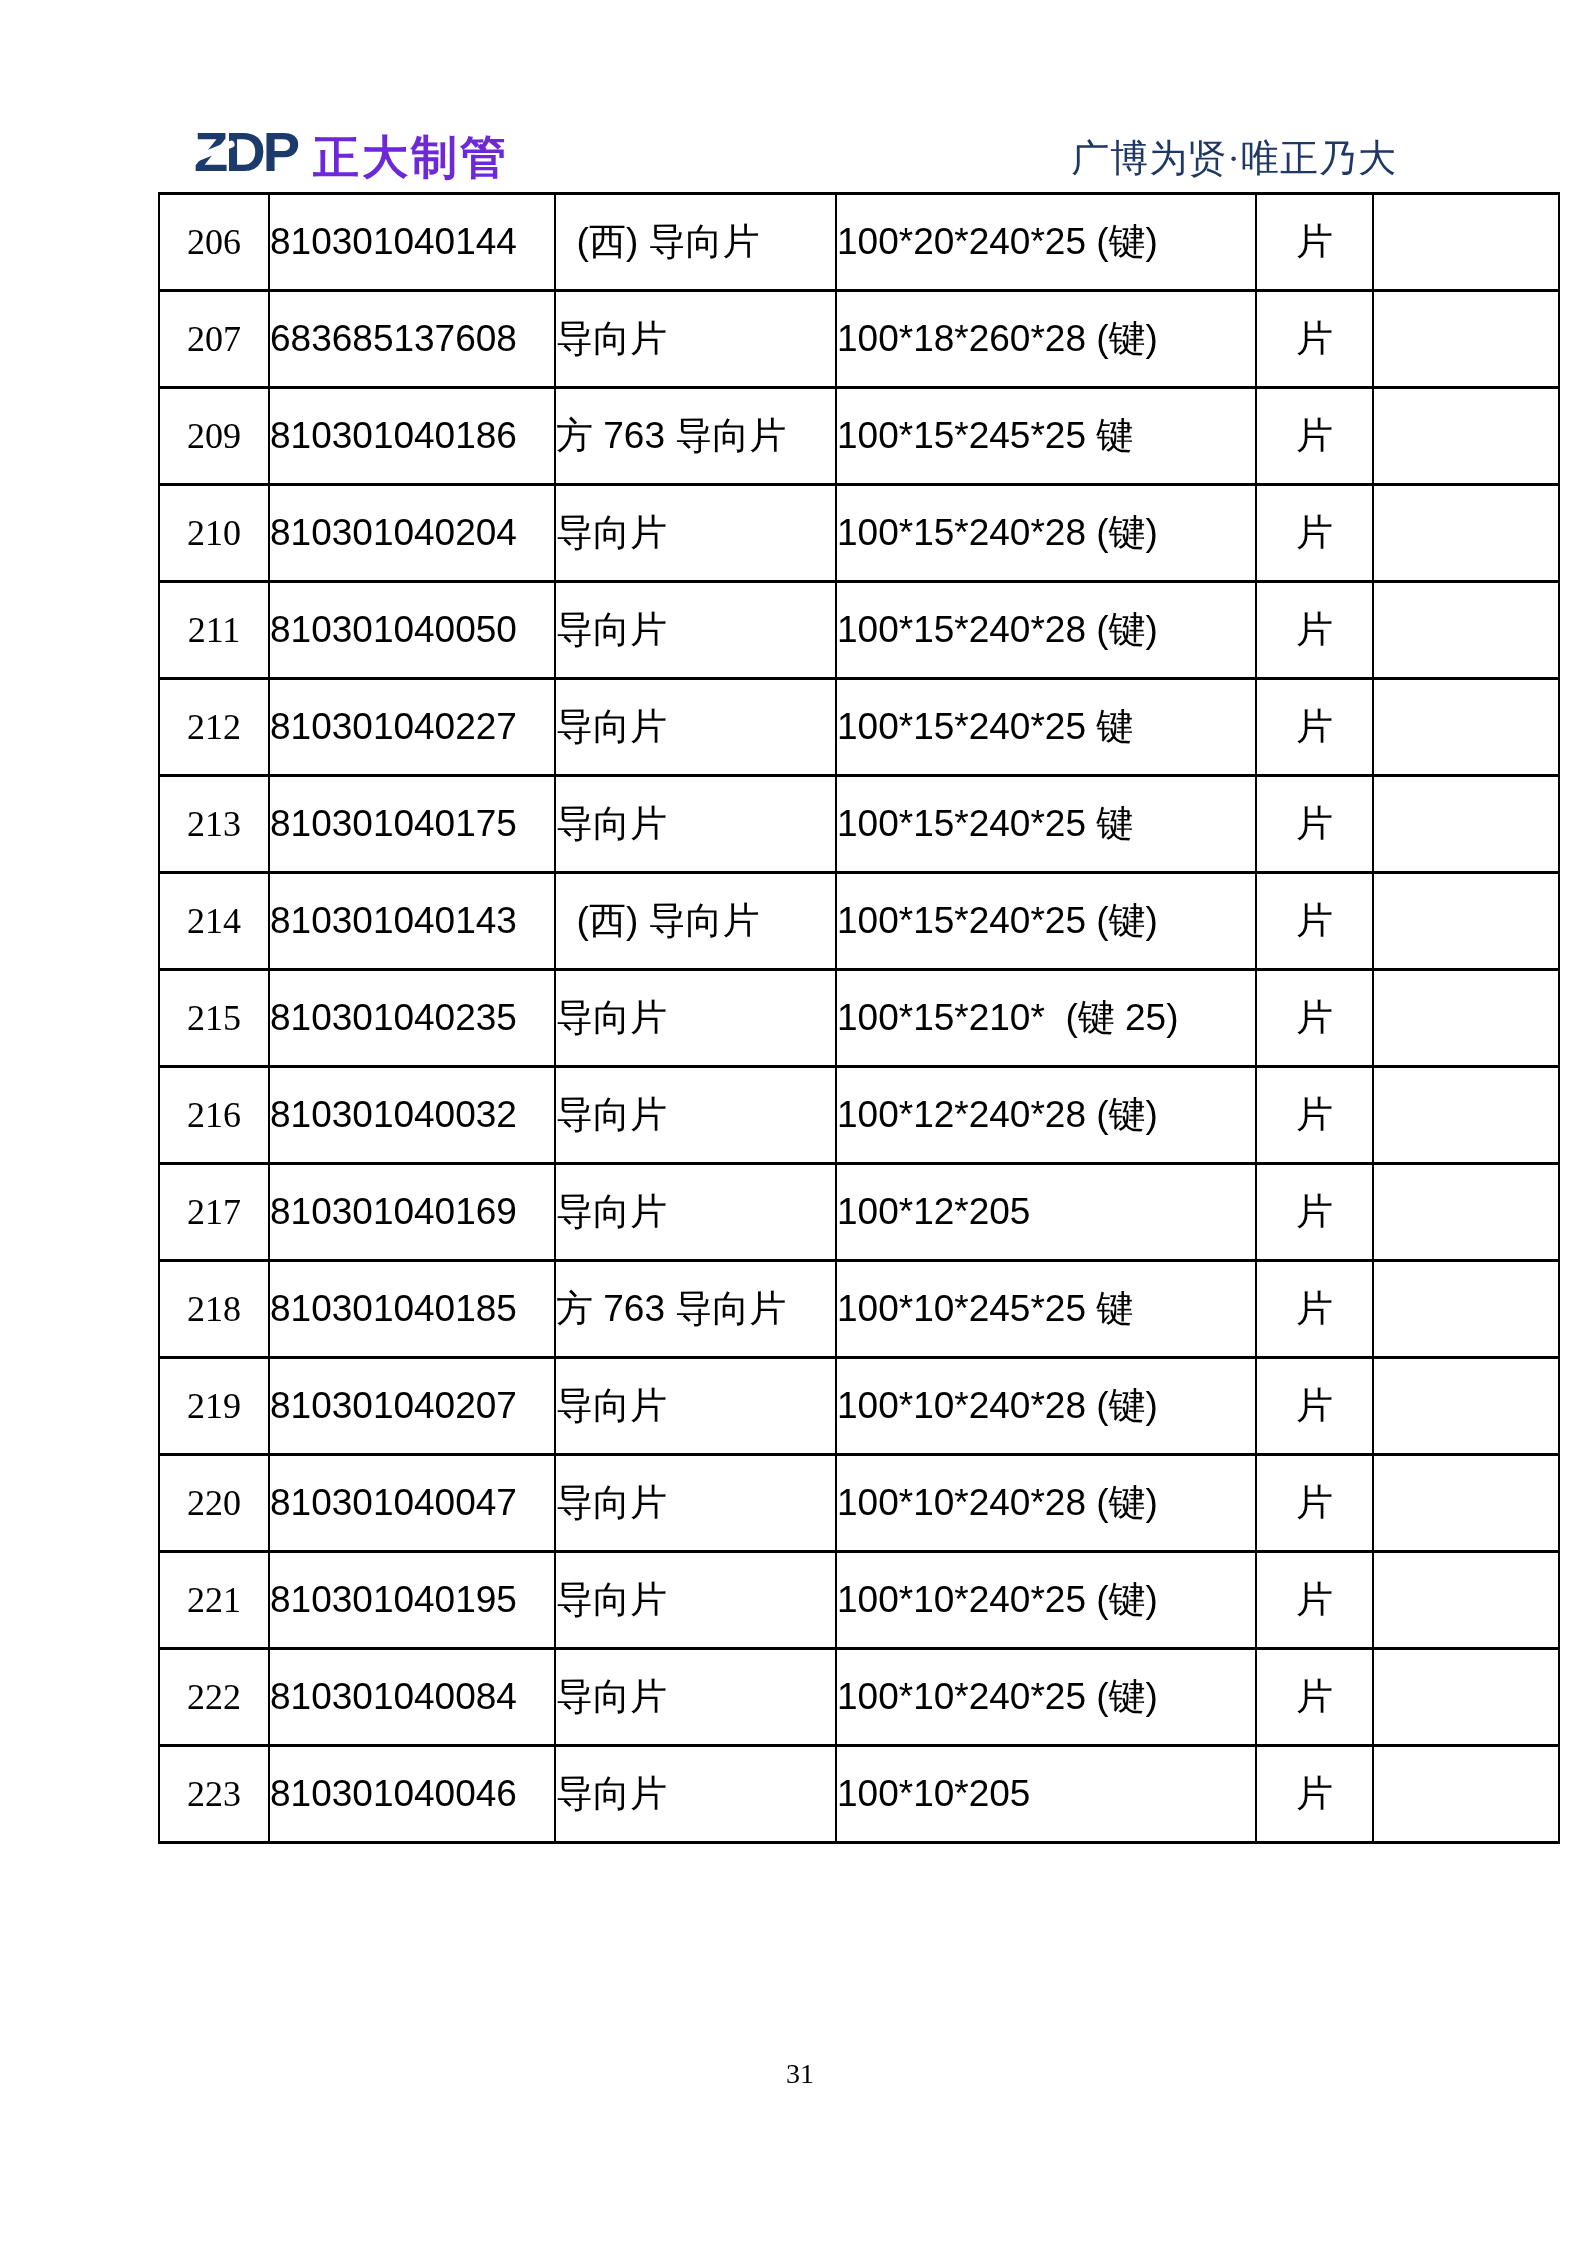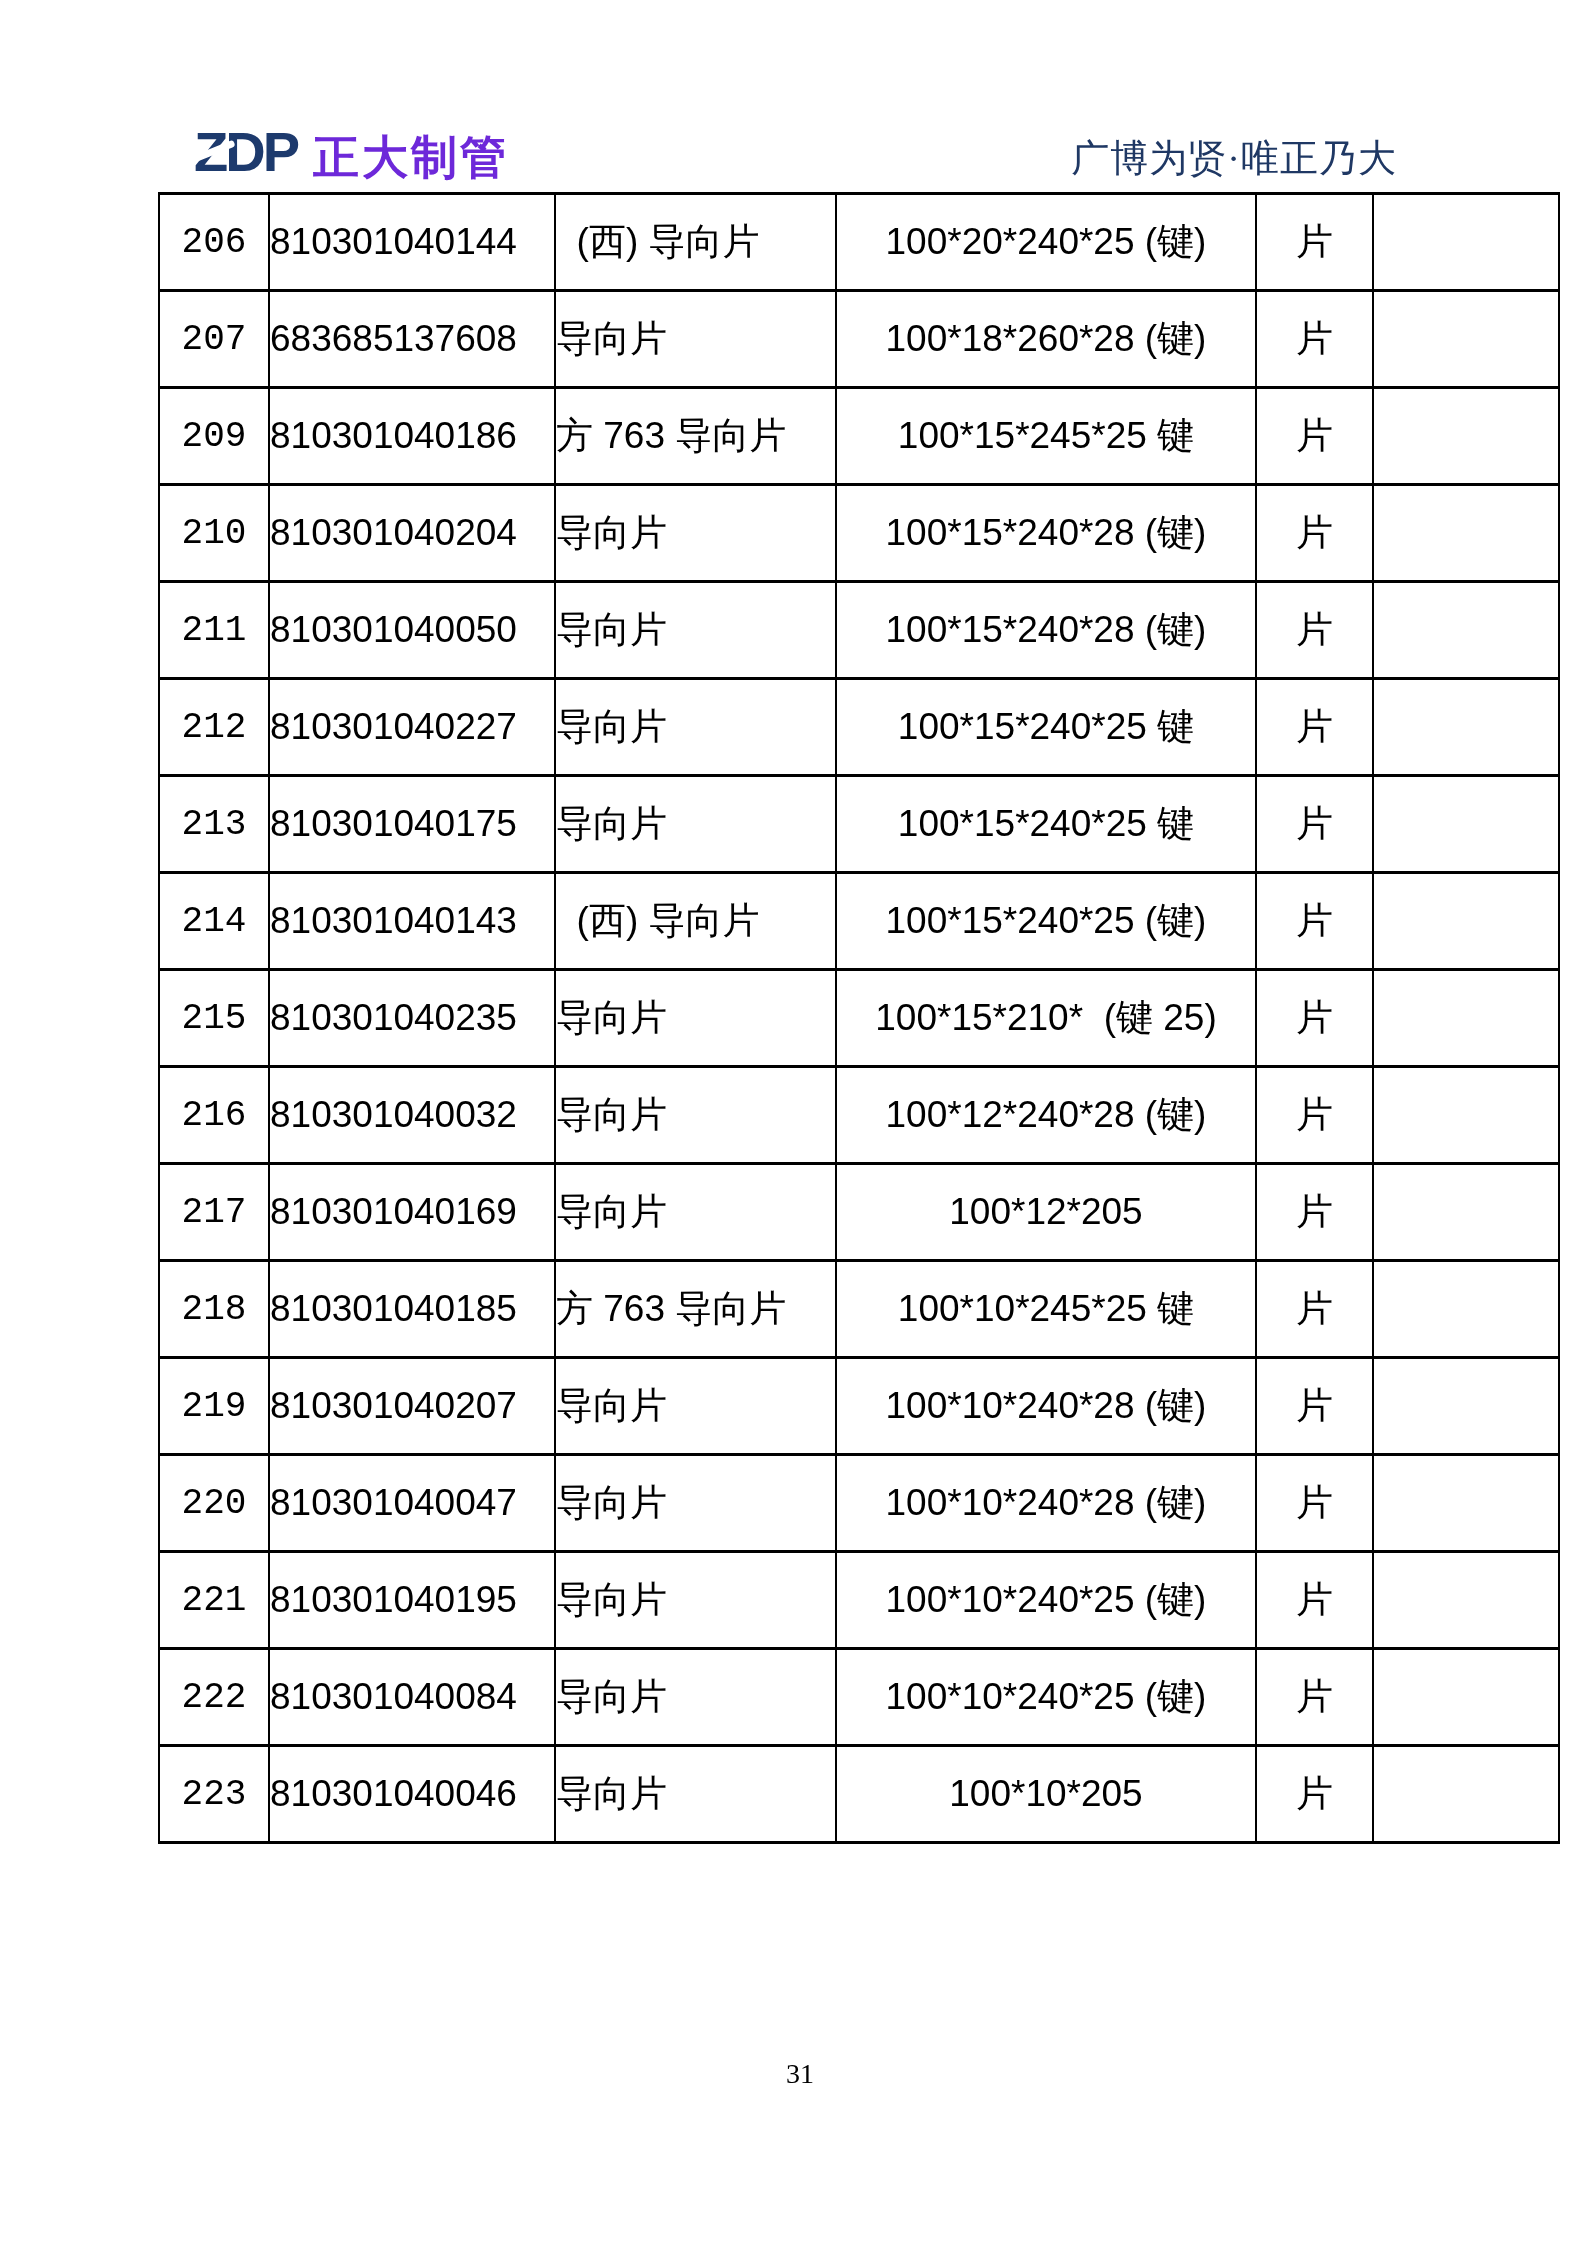--- a/index.html
+++ b/index.html
@@ -79,39 +79,38 @@
     border: 2px solid #000;
     border-top-width: 3px;
     border-bottom-width: 3px;
     vertical-align: middle;
     padding: 0;
     overflow: hidden;
   }
   .parts-table tr { height: 91.7px; }
 
   .c-num {
-    font-family: Liberation Mono, monospace;
+    font-family: Liberation Serif, serif;
     font-size: 36px;
     text-align: center;
   }
   .c-code {
     font-size: 37px;
     padding-left: 13px;
     letter-spacing: 0px;
   }
   .c-name {
     font-size: 37px;
     padding-left: 15px;
     white-space: pre-wrap;
   }
   .c-spec {
     font-size: 37px;
     padding-left: 16px;
     white-space: pre-wrap;
-    text-align: center;
   }
   .c-unit {
     font-size: 37px;
     text-align: center;
   }
 
   
   .page-number {
     position: absolute;
     left: 0;

